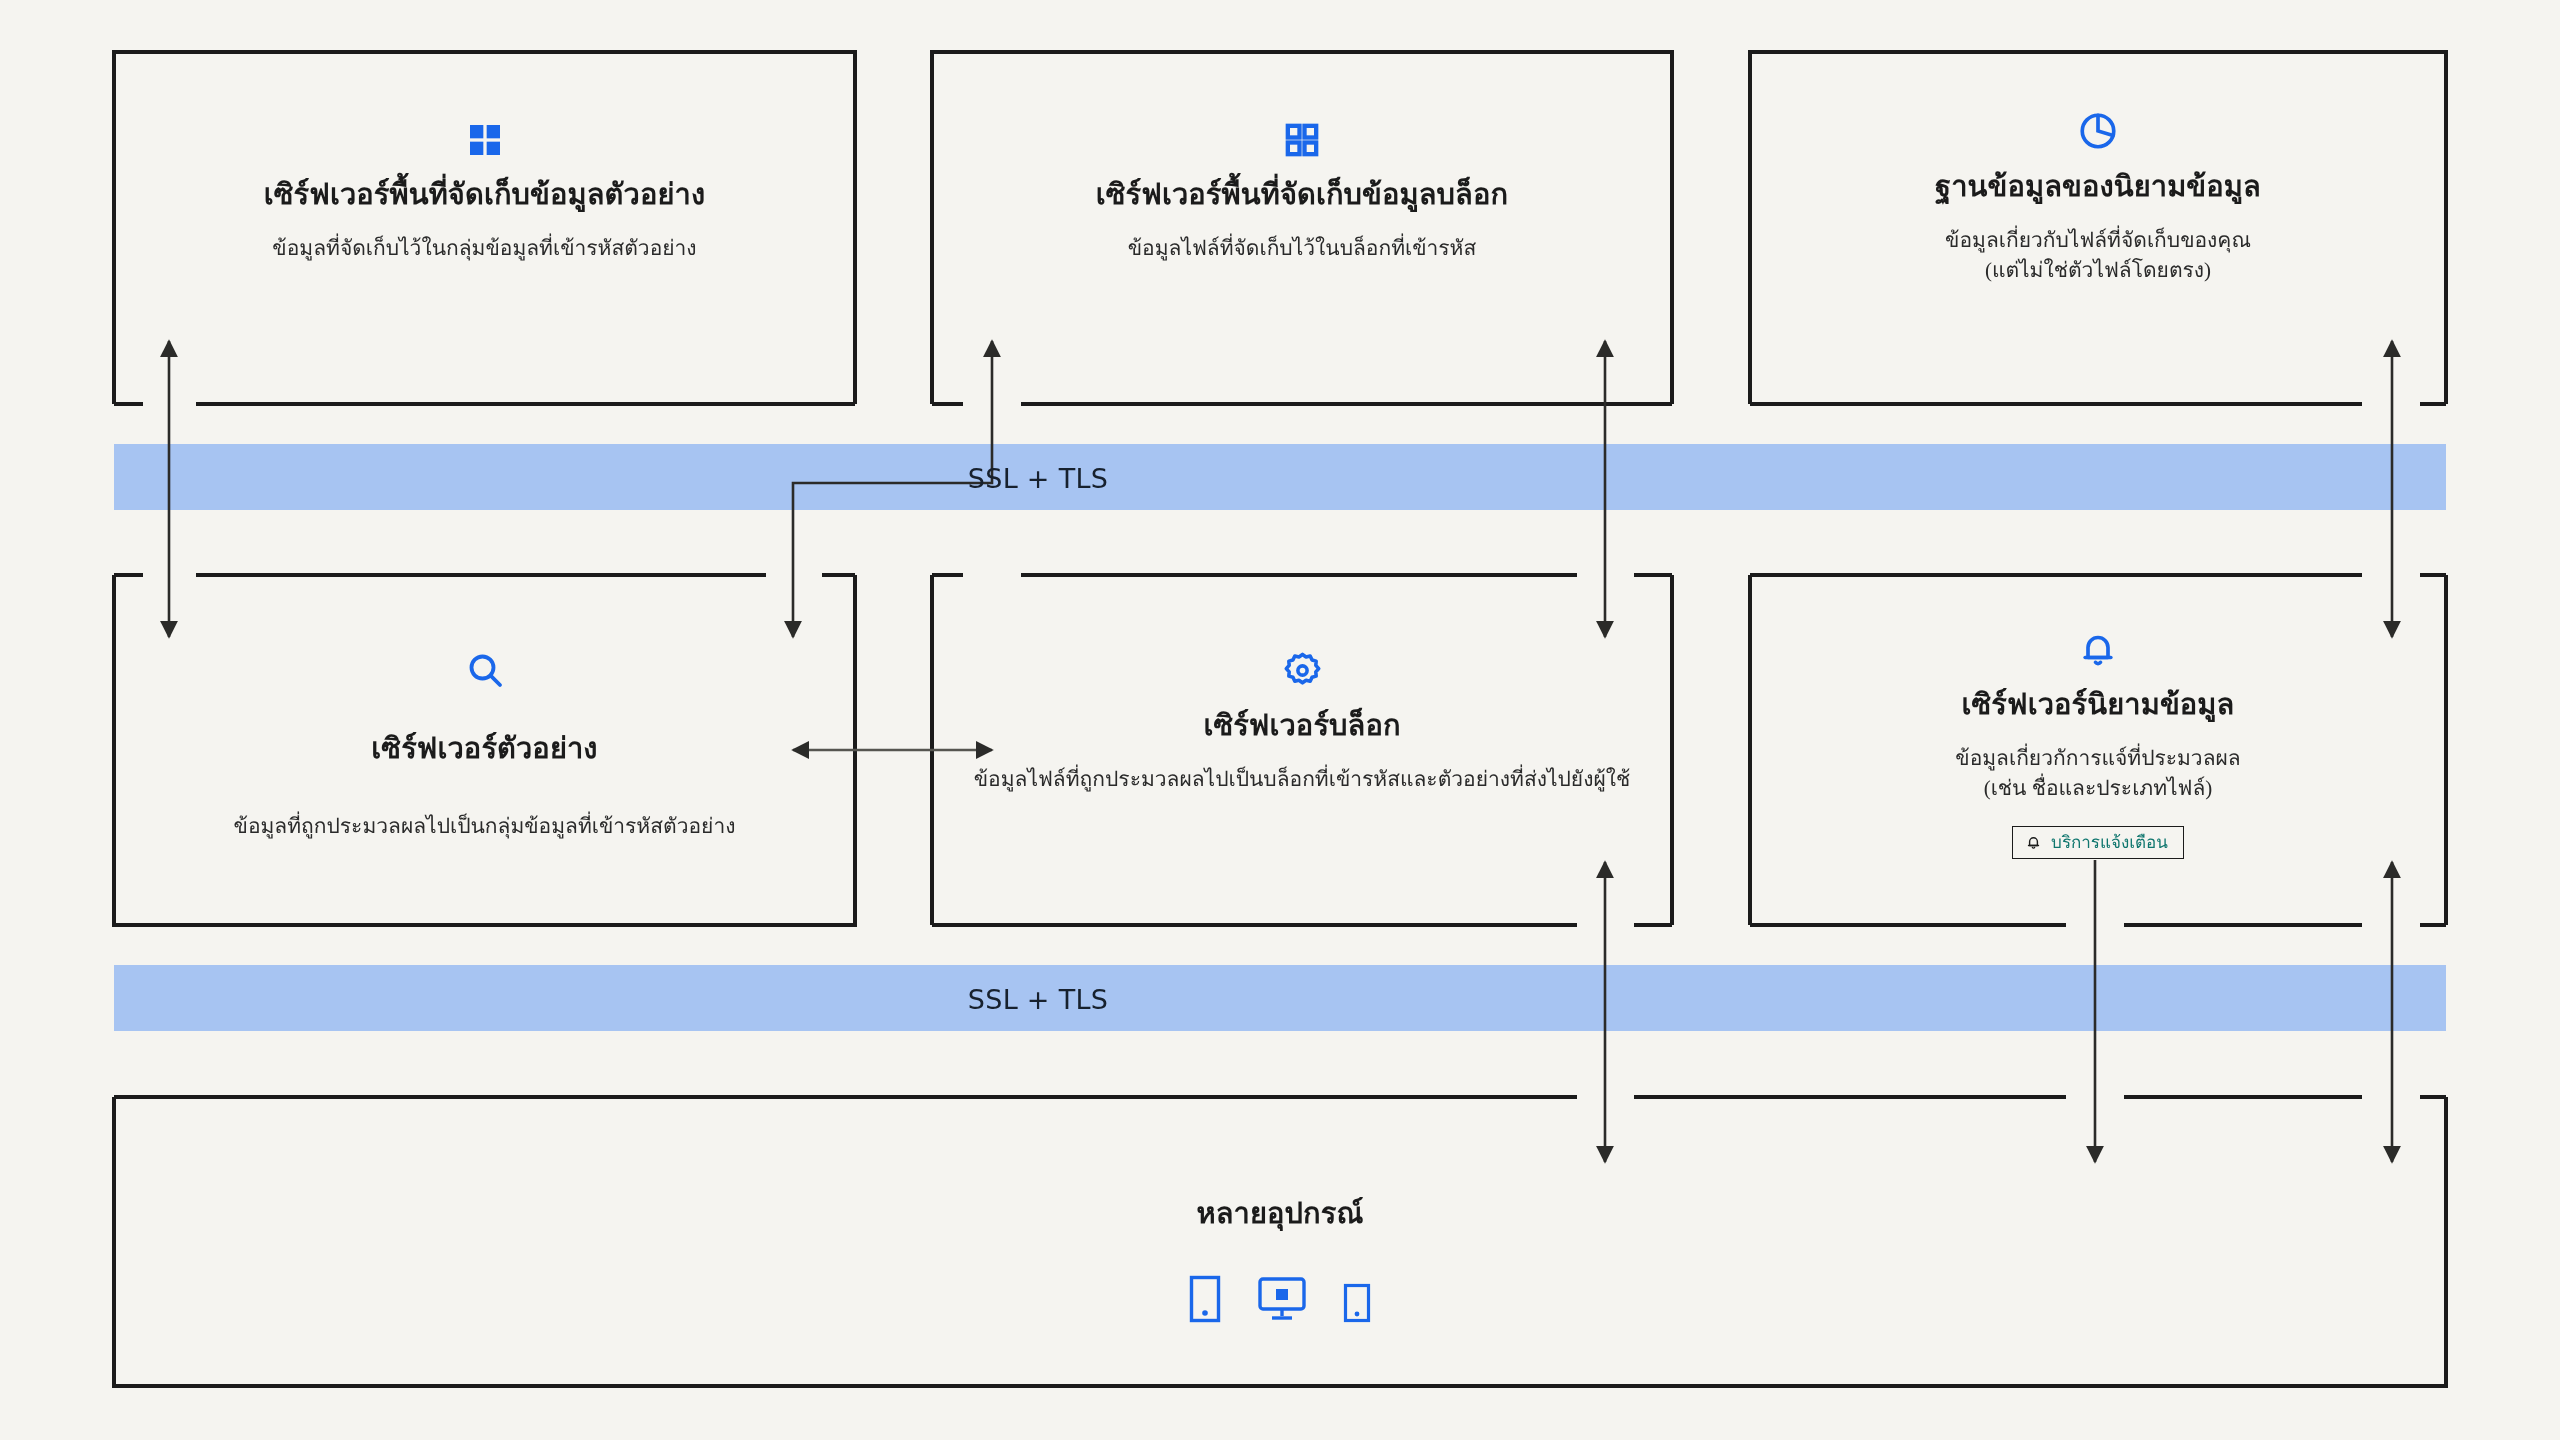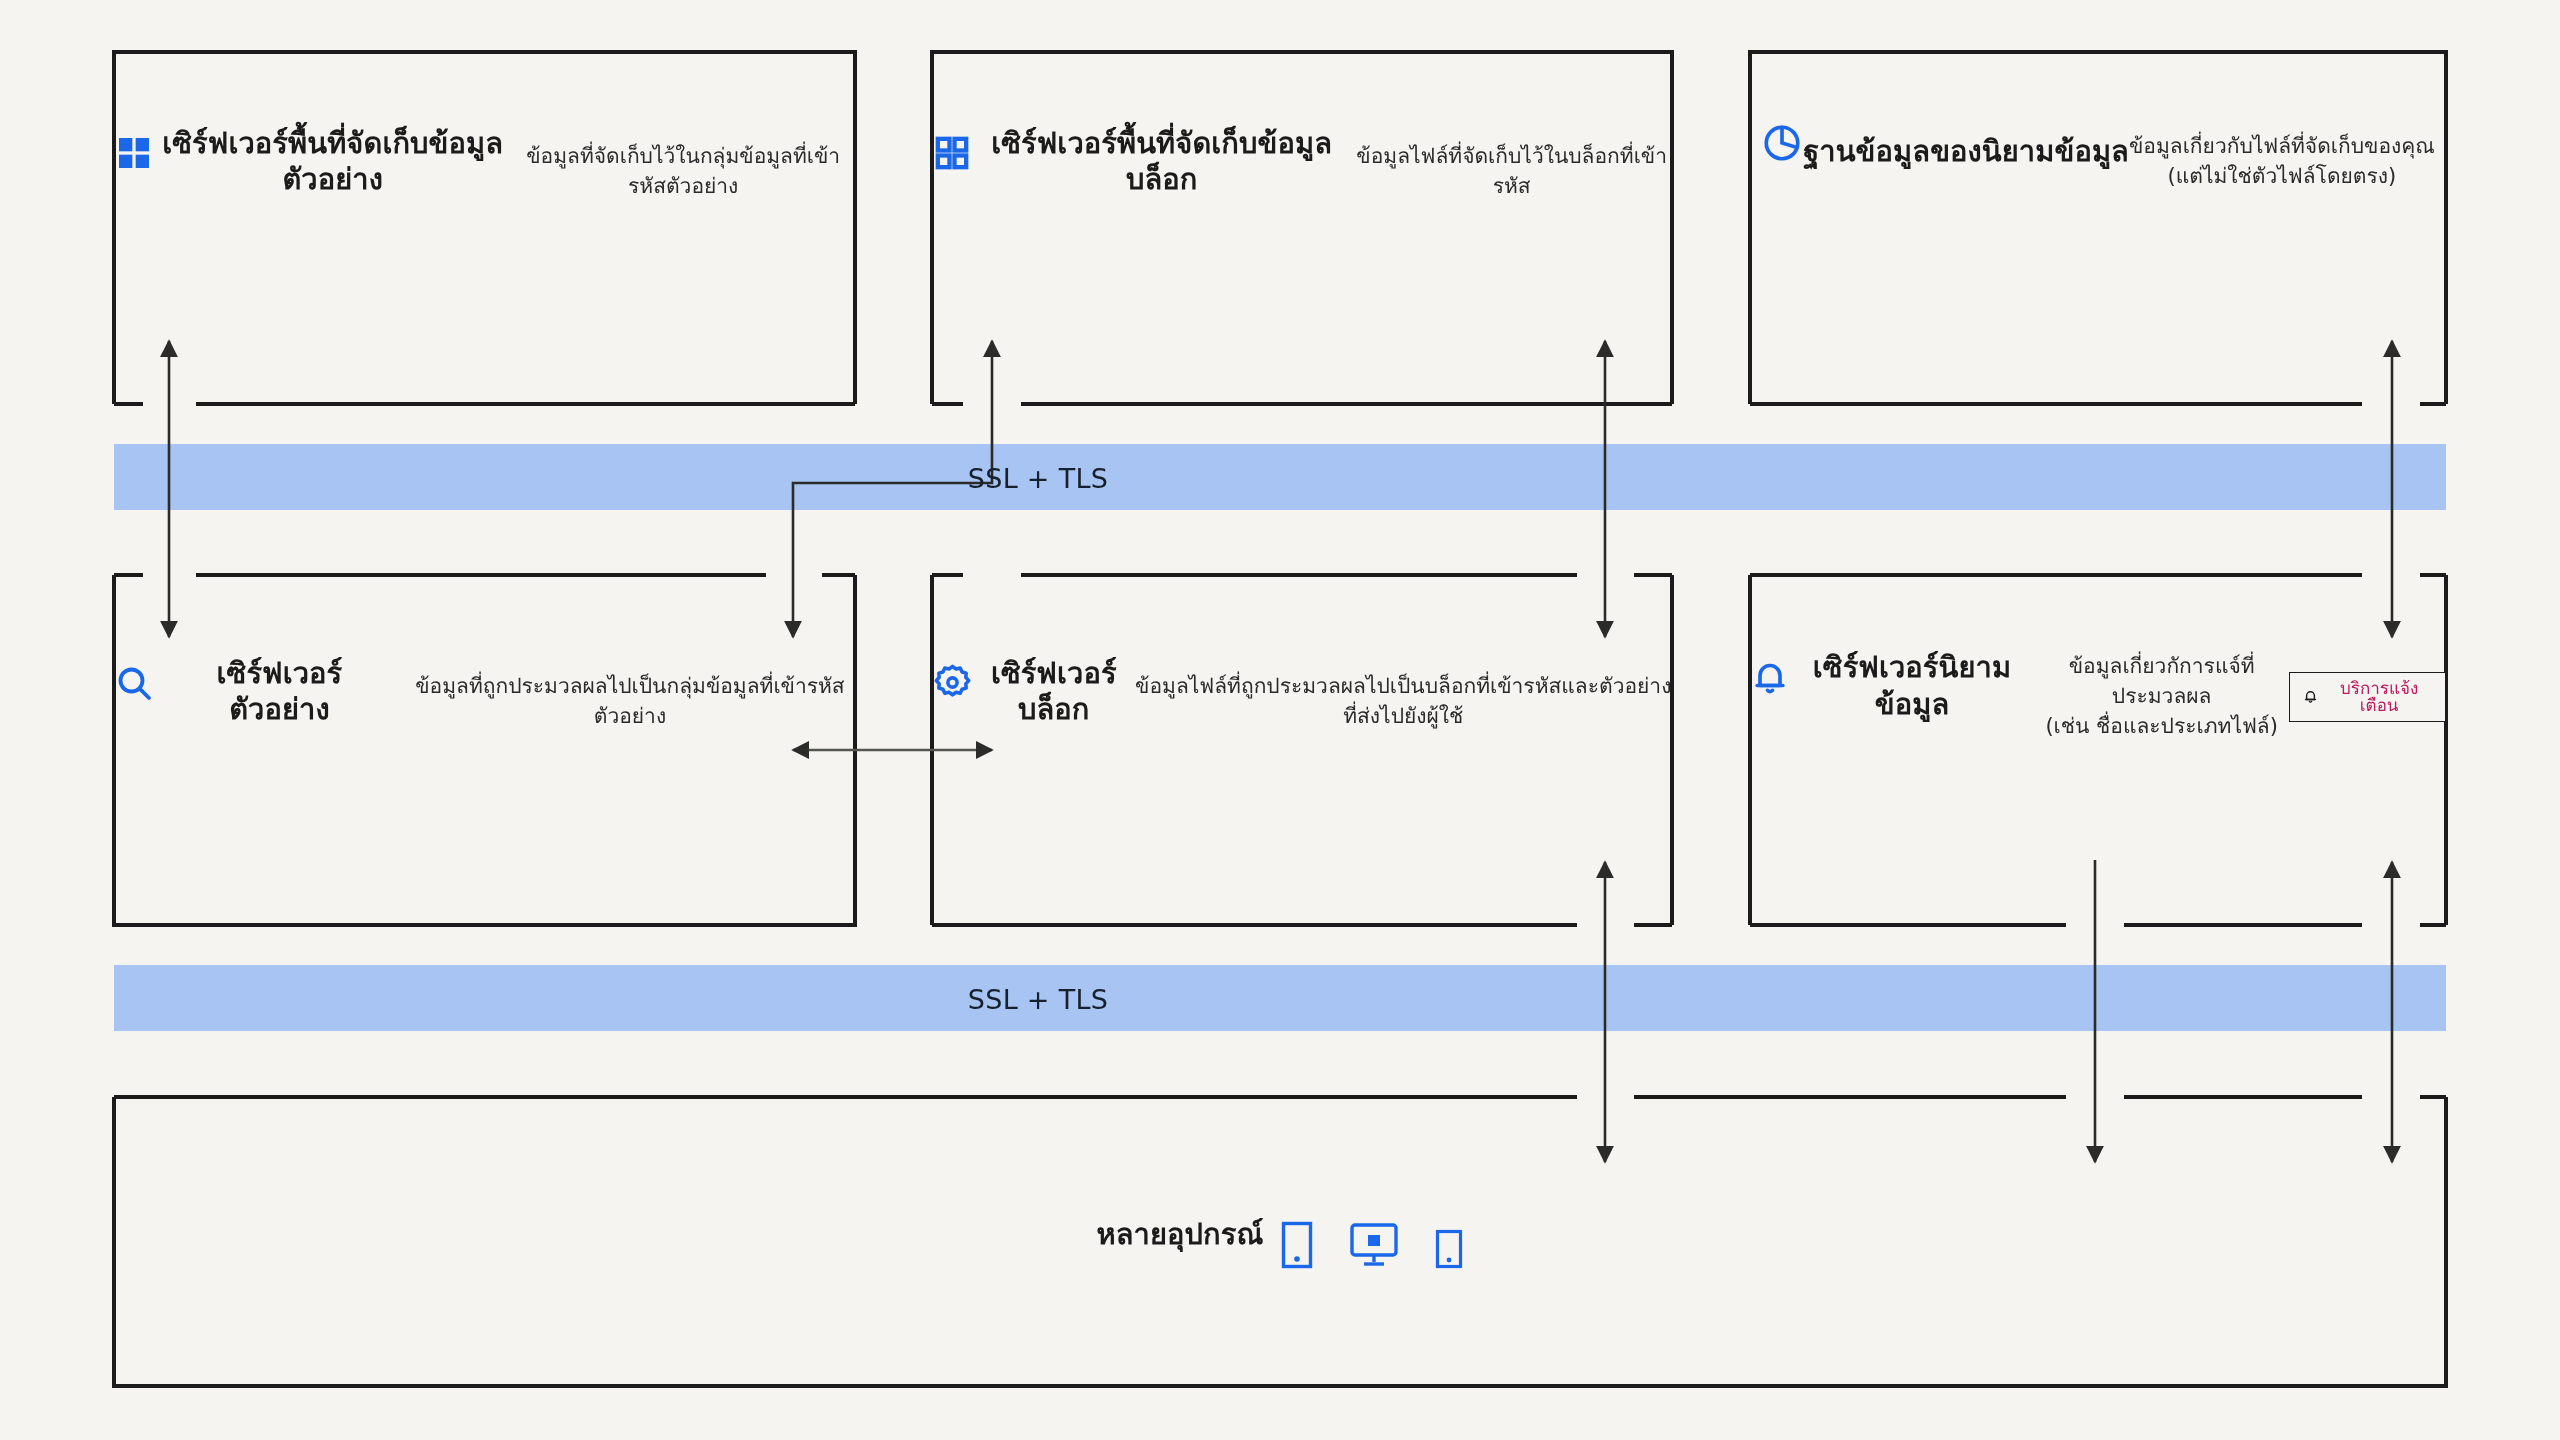--- a/index.html
+++ b/index.html
@@ -5,36 +5,36 @@
   html,body{margin:0;padding:0;}
   body{
     width:2560px;height:1440px;
     background:#f5f4f0;
     font-family:"DejaVu Sans","Liberation Sans",sans-serif;
     overflow:hidden;
   }
   #stage{position:relative;width:2560px;height:1440px;}
   svg#wire{position:absolute;left:0;top:0;width:2560px;height:1440px;}
 
-  .node{position:absolute;display:flex;flex-direction:row;
+  .node{position:absolute;display:flex;flex-direction:column;
         align-items:center;justify-content:center;text-align:center;
-        pointer-events:none;}
+        pointer-events:none;font-family:Liberation Serif, serif;}
   .node .ico{margin-bottom:16px;line-height:0;}
   .title{font-size:29px;font-weight:700;color:#1b1b1b;letter-spacing:.1px;
          line-height:1.25;margin:0;}
   .desc{font-size:21px;font-weight:400;color:#2a2a2a;line-height:1.42;
         margin-top:22px;}
   .desc span{display:block;}
 
   .band-label{position:absolute;left:0;width:2076px;text-align:center;
               font-size:27px;color:#17212e;letter-spacing:.3px;}
 
   .chip{display:inline-flex;align-items:center;gap:9px;
         border:1.6px solid #1b1b1b;background:#f5f4f0;
-        padding:7px 15px 7px 12px;font-size:17px;color:#be185d;
+        padding:7px 15px 7px 12px;font-size:17px;color:#0f766e;
         margin-top:22px;line-height:1;}
   .chip .bell{line-height:0;}
 
   .devices{display:flex;align-items:flex-end;gap:36px;margin-top:26px;}
 </style>
 </head>
 <body>
 
 <div id="stage">
 

